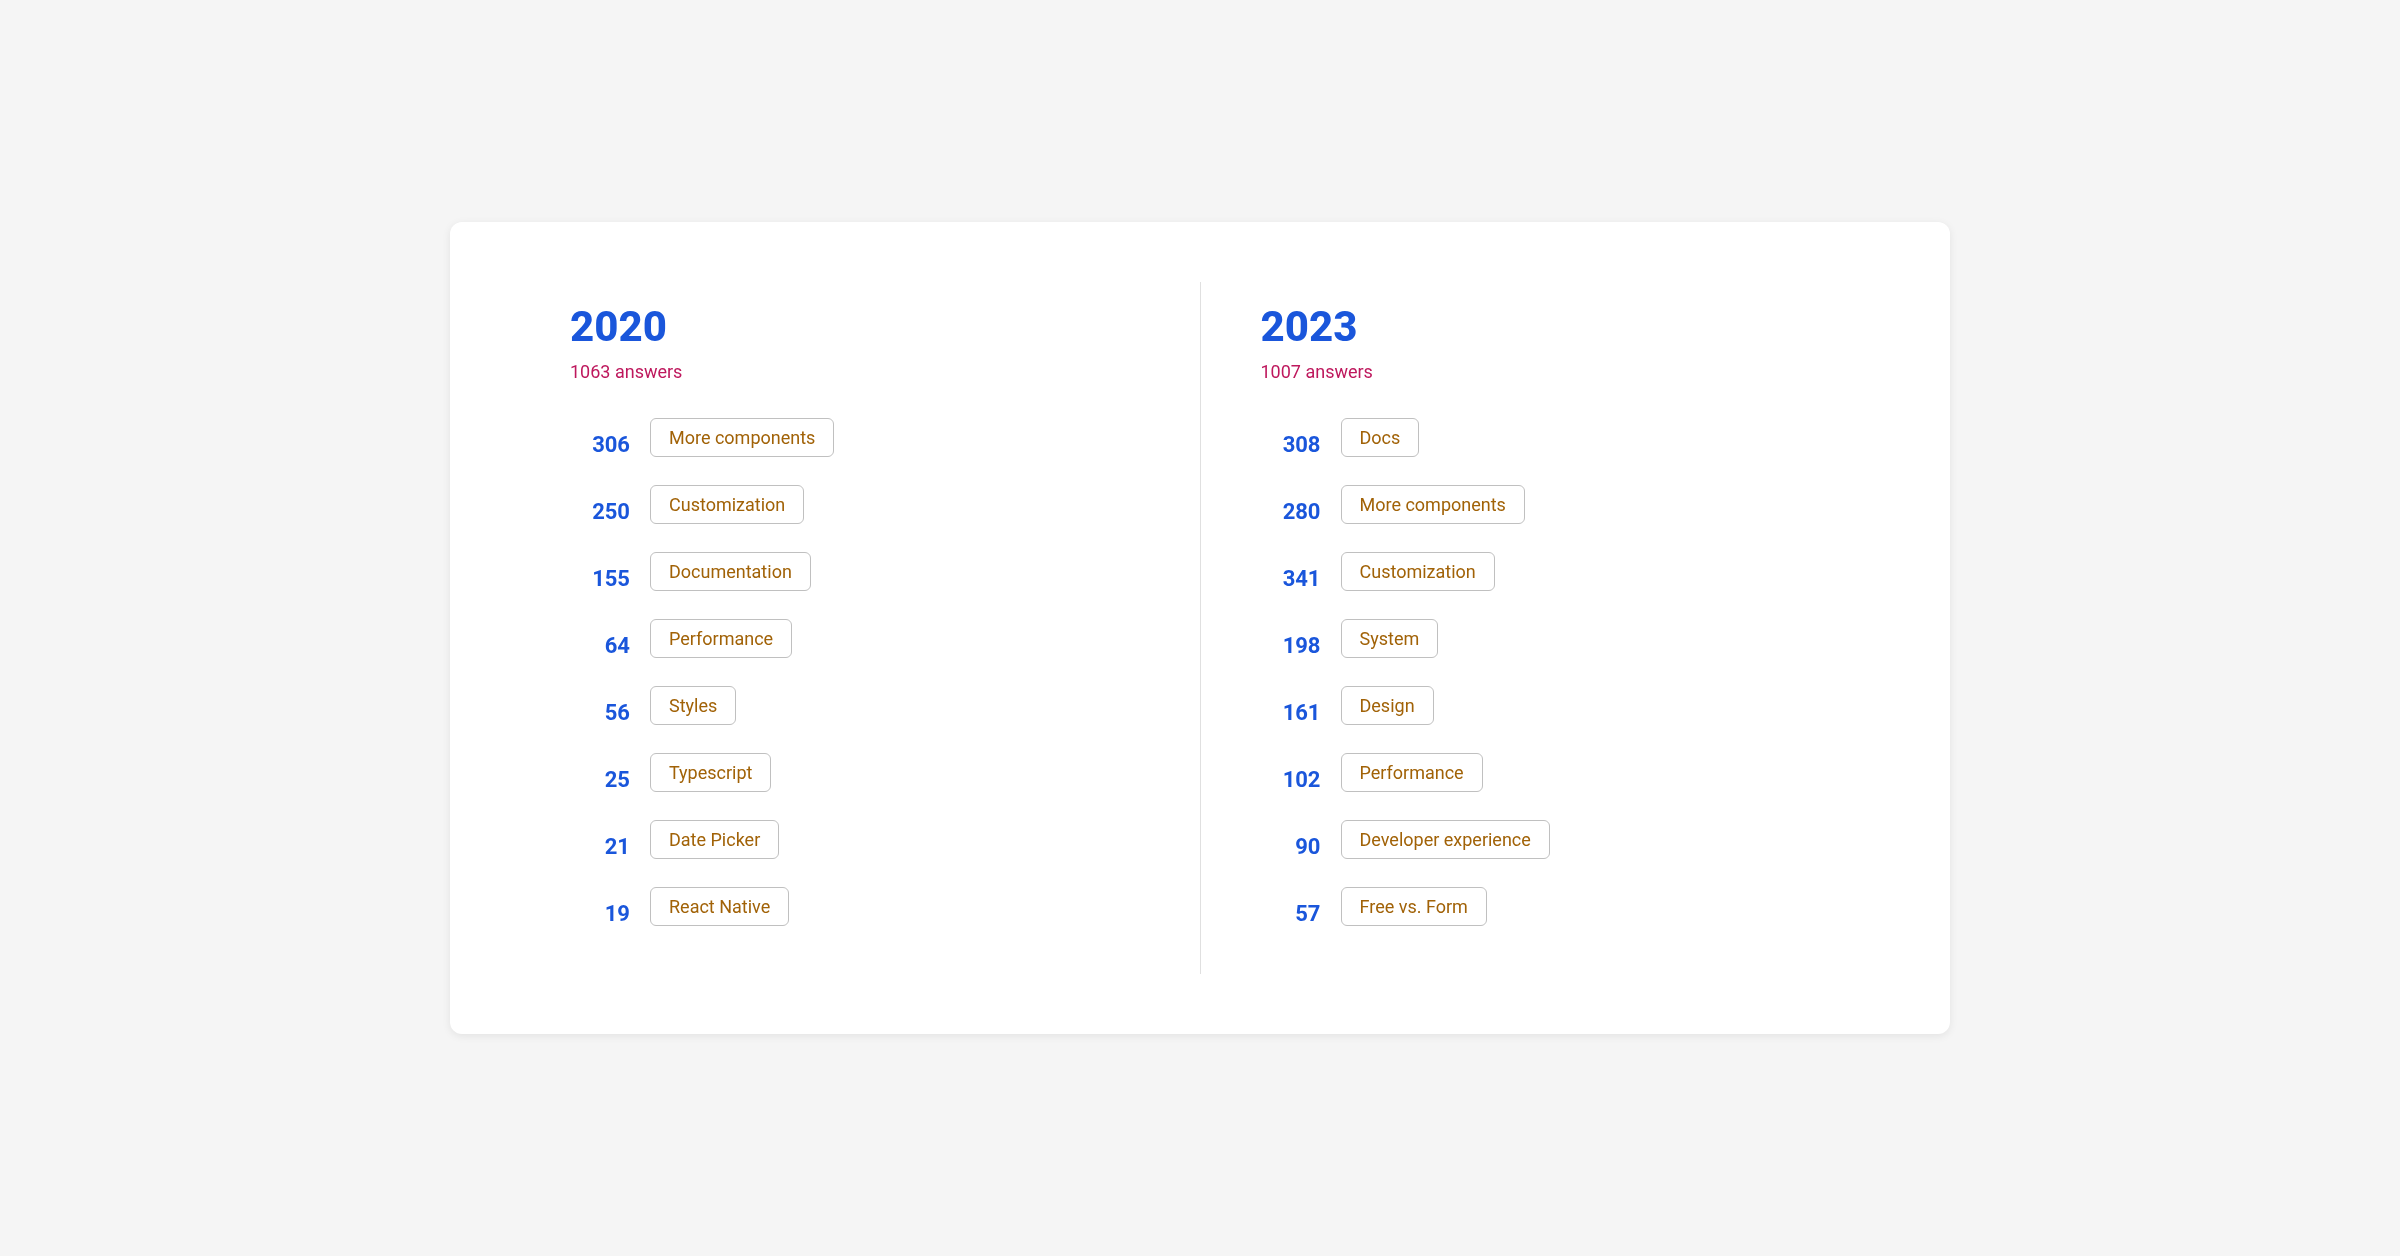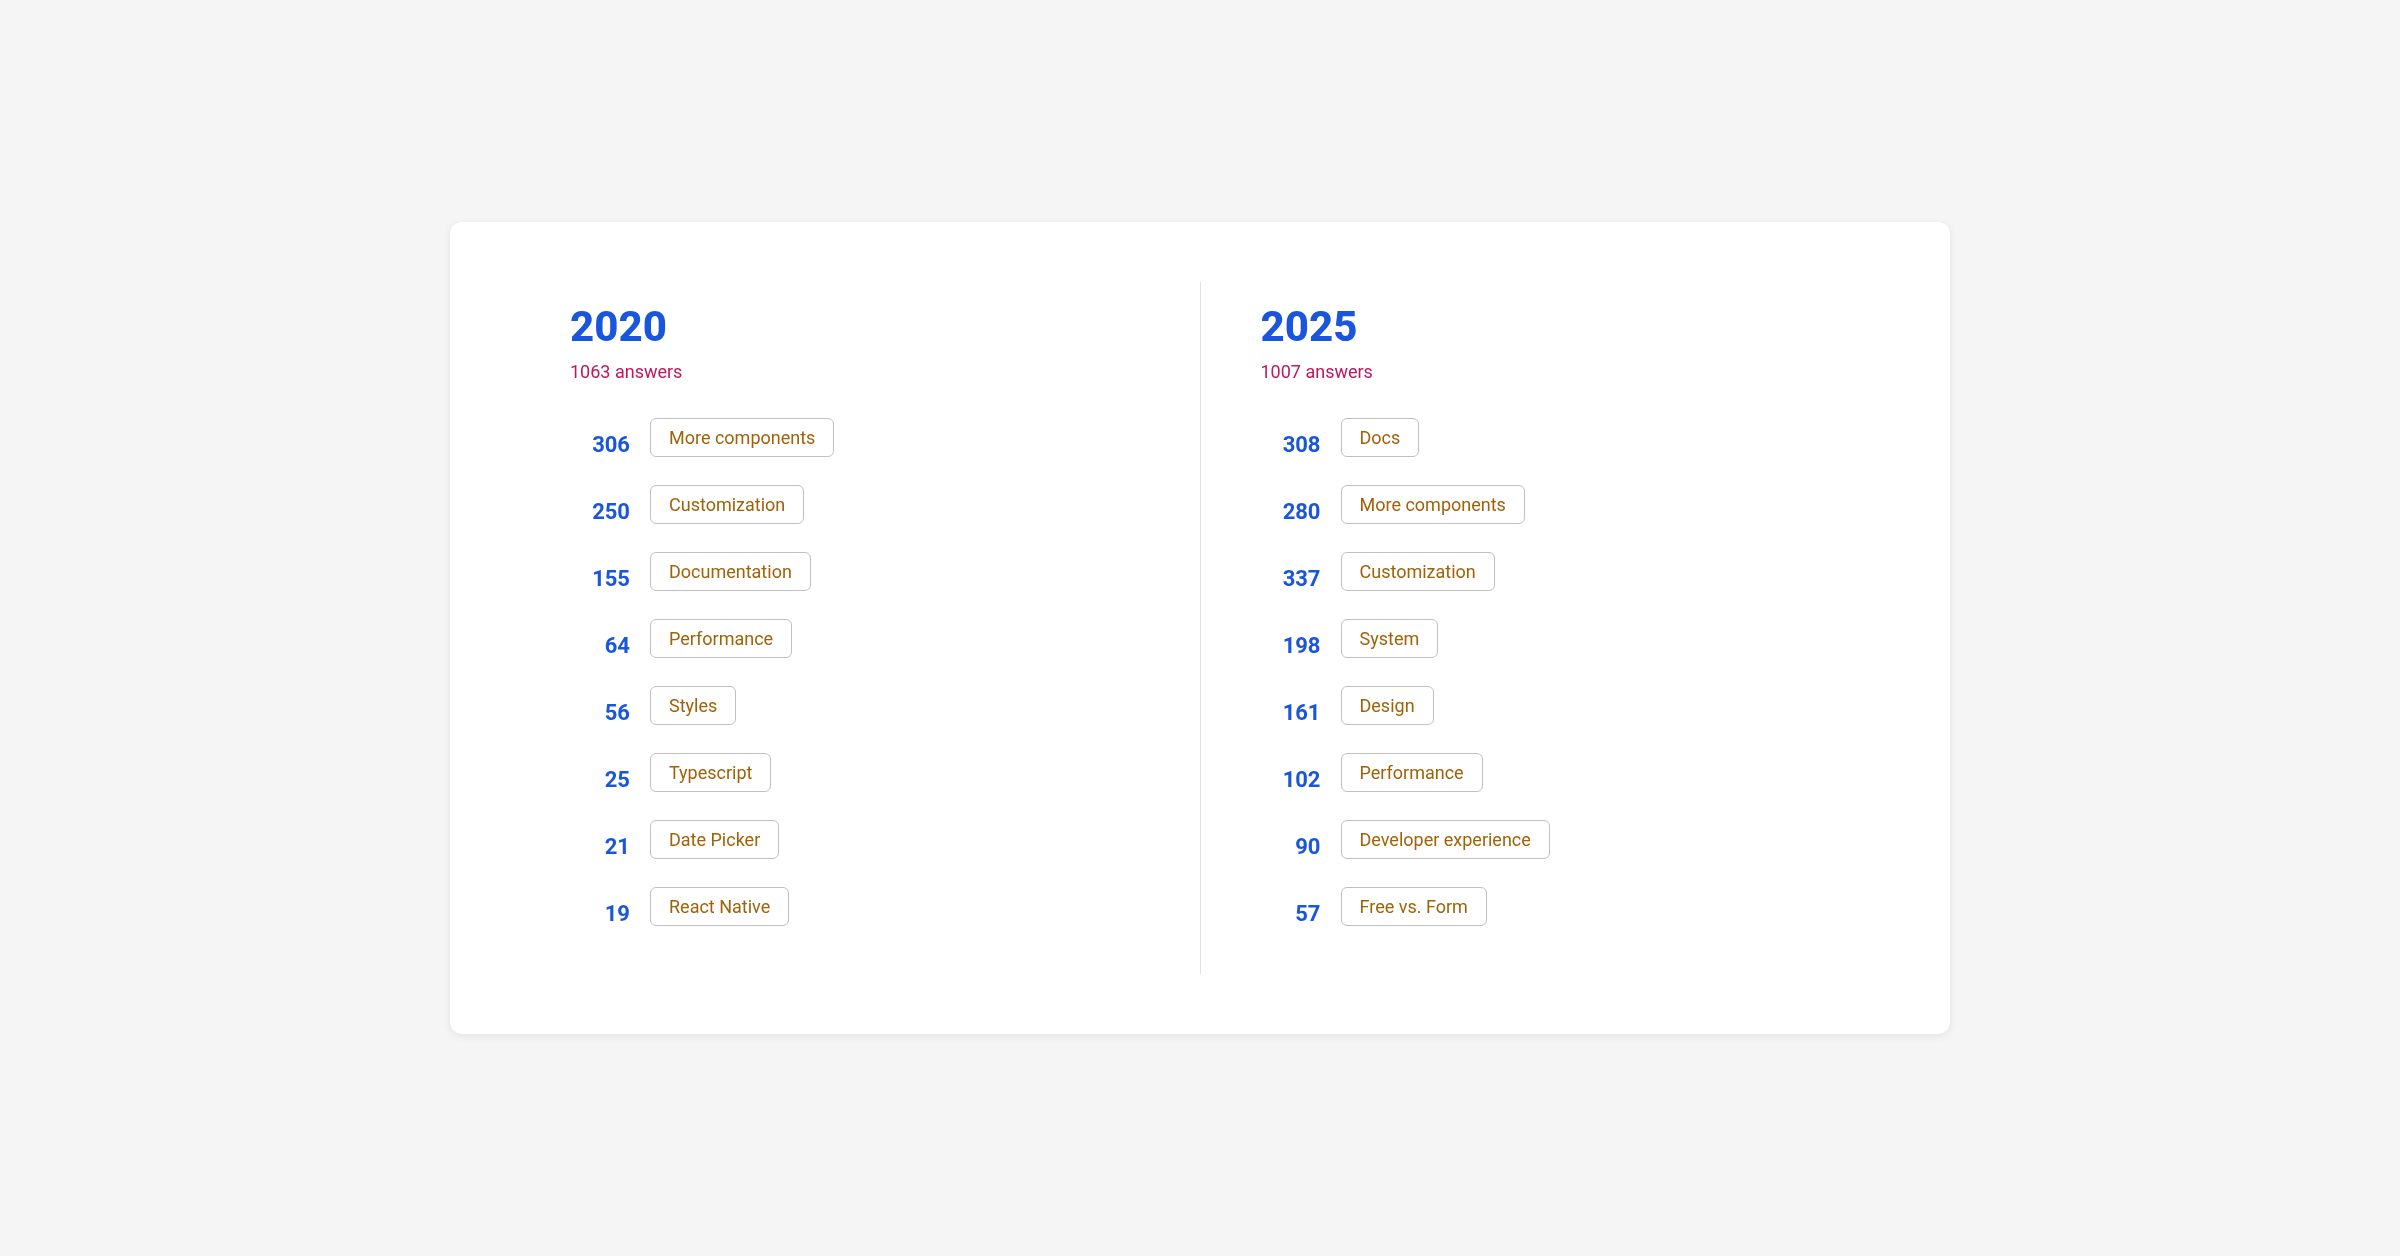--- a/index.html
+++ b/index.html
@@ -113,32 +113,32 @@
         <span class="item-number">21</span>
         <span class="item-tag">Date Picker</span>
       </div>
       <div class="item-row">
         <span class="item-number">19</span>
         <span class="item-tag">React Native</span>
       </div>
     </div>
   <div class="divider"></div>
   <div class="panel" id="right-panel">
-      <div class="year-title">2025</div>
+      <div class="year-title">2023</div>
       <div class="answers-count">1007 answers</div>
       <div class="item-row">
         <span class="item-number">308</span>
         <span class="item-tag">Docs</span>
       </div>
       <div class="item-row">
         <span class="item-number">280</span>
         <span class="item-tag">More components</span>
       </div>
       <div class="item-row">
-        <span class="item-number">337</span>
+        <span class="item-number">341</span>
         <span class="item-tag">Customization</span>
       </div>
       <div class="item-row">
         <span class="item-number">198</span>
         <span class="item-tag">System</span>
       </div>
       <div class="item-row">
         <span class="item-number">161</span>
         <span class="item-tag">Design</span>
       </div>

